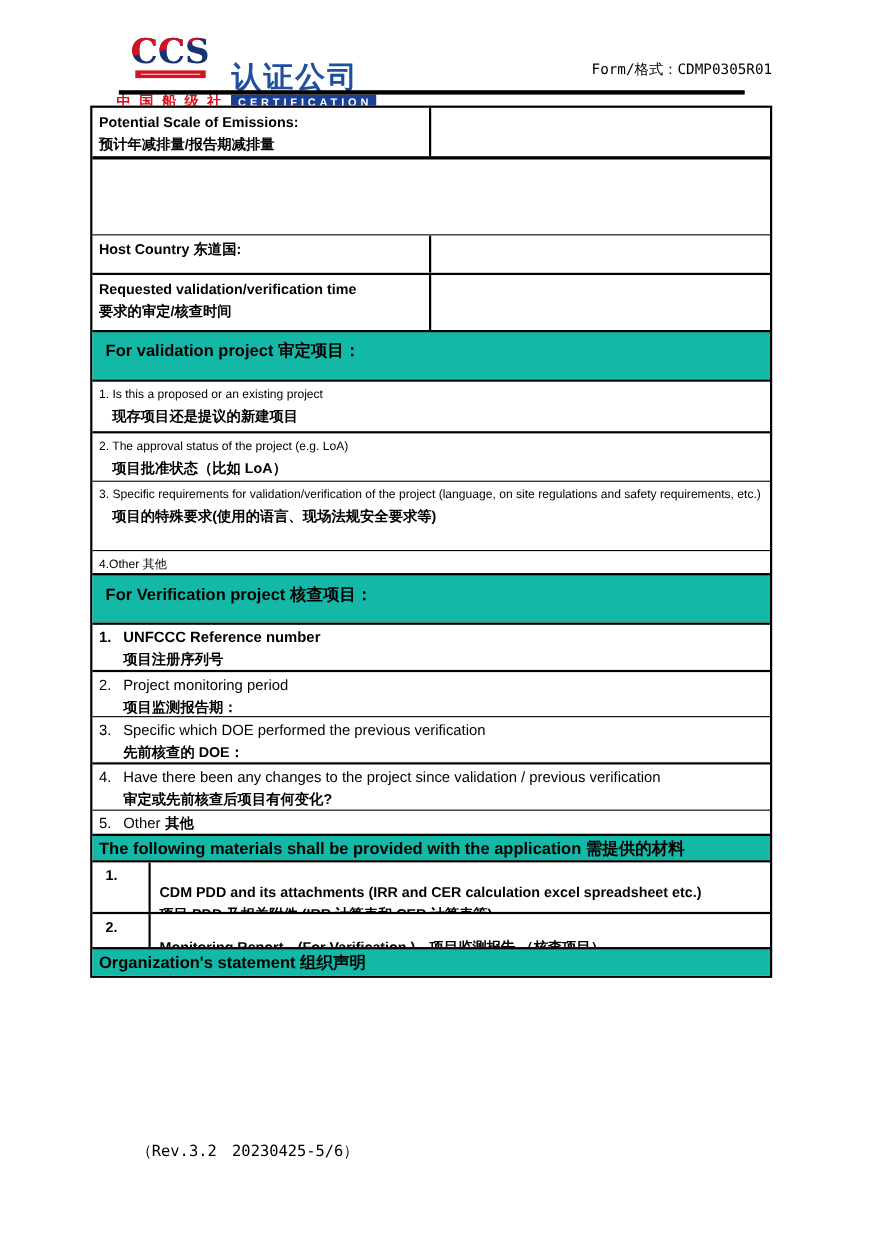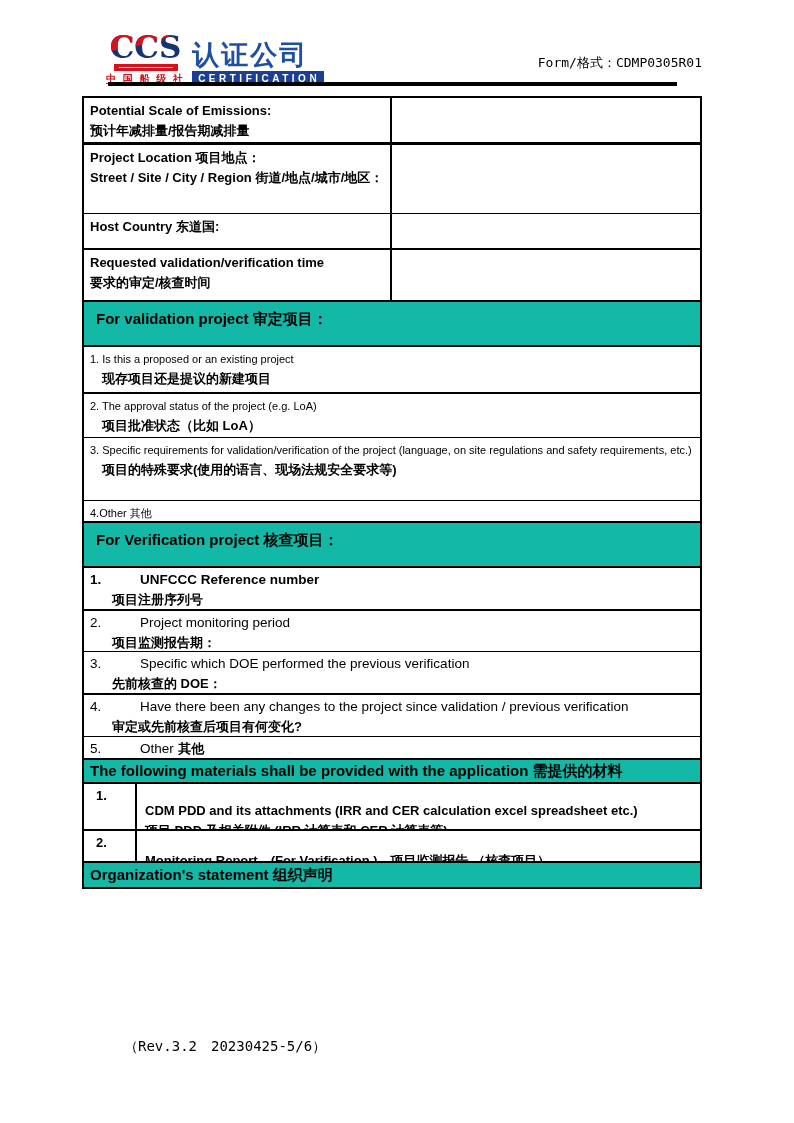--- a/index.html
+++ b/index.html
@@ -10,21 +10,21 @@
   .page{position:absolute;inset:0;}
 
   
   .logo{position:absolute;left:106px;top:32px;display:flex;align-items:flex-end;gap:7px;}
   .logo-left{display:flex;flex-direction:column;align-items:center;}
   .ccs-wrap{position:relative;line-height:1;}
   .ccs{font-family:"DejaVu Serif","Liberation Serif",serif;font-weight:bold;font-size:31px;letter-spacing:0px;color:#16346f;line-height:1;}
   .ccs.red-clip{position:absolute;left:0;top:0;color:#d5121e;clip-path:polygon(0 0,100% 0,55% 38%,0 62%);}
   .soc-bar{margin-top:1px;width:64px;height:7px;background:#d5121e;display:flex;align-items:center;justify-content:center;}
   .soc-bar i{display:block;width:54px;height:1px;background:#ffffff;opacity:.8;}
-  .soc-cn{margin-top:1px;color:#d5121e;font-size:10px;font-weight:bold;letter-spacing:2px;white-space:nowrap;text-decoration:underline;}
+  .soc-cn{margin-top:12px;color:#d5121e;font-size:13px;font-weight:bold;letter-spacing:2px;white-space:nowrap;text-decoration:underline;}
   .logo-right{display:flex;flex-direction:column;}
   .cn-name{color:#1e4fa0;font-size:27px;font-weight:bold;line-height:1.05;letter-spacing:2px;}
   .cert-box{margin-top:2px;background:#1a3f94;color:#ffffff;font-size:10px;font-weight:bold;letter-spacing:3.5px;padding:2px 4px 2px 6px;text-align:center;white-space:nowrap;}
   .form-code{position:absolute;top:54px;right:92px;font-family:"DejaVu Sans Mono","Liberation Mono",monospace;font-size:13px;white-space:pre;}
   .header-rule{position:absolute;left:108px;top:82px;width:569px;height:4px;background:#000;}
 
   
   .tbl{position:absolute;left:82px;top:96px;width:620px;border:2px solid #000;box-sizing:border-box;background:#fff;}
   .tbl *{box-sizing:border-box;}
   .row{display:flex;width:100%;overflow:hidden;}
@@ -48,21 +48,21 @@
   .vitem{flex-direction:column;padding:2px 6px;}
   .vitem .en{font-size:11px;line-height:20px;font-weight:normal;}
   .vitem .cn{font-size:13px;line-height:20px;font-weight:bold;padding-left:12px;}
   .vh47{height:47px;} .vh45{height:45px;} .vh63{height:63px;} .vh21{height:21px;}
   .vitem.single{flex-direction:row;padding:2px 6px;}
 
   
   .witem{padding:2px 6px;}
   .witem .num{width:22px;flex:none;font-size:13.5px;line-height:20px;}
   .witem .wtext{flex:1;}
-  .witem .en{font-size:13.5px;line-height:20px;margin-left:28px;}
+  .witem .en{font-size:13.5px;line-height:20px;}
   .witem .cn{font-size:13px;line-height:20px;font-weight:bold;}
   .witem.boldrow .num,.witem.boldrow .en{font-weight:bold;}
   .wh43{height:43px;} .wh42{height:42px;} .wh22{height:22px;}
   .inlinecn .cn{display:inline;margin-top:16px;} .inlinecn .en{display:inline;}
 
   
   .mat .mnum{width:53px;border-right:2px solid #000;padding:4px 0 0 12px;font-size:13px;font-weight:bold;}
   .mat .mtext{flex:1;padding:17px 8px;}
   .mat .mtext div{font-size:13px;font-weight:bold;line-height:20px;}
   .mh47{height:47px;} .mh32{height:32px;}
@@ -99,24 +99,20 @@
 
     <div class="row info h44">
       <div class="cell label">
         <div class="ln">Potential Scale of Emissions:</div>
         <div class="ln">预计年减排量/报告期减排量</div>
       </div>
       <div class="cell value"></div>
     </div>
 
     <div class="row info h71 bt3">
-      <div class="cell label">
-        <div class="ln">Project Location 项目地点：</div>
-        <div class="ln">Street / Site / City / Region 街道/地点/城市/地区：</div>
-      </div>
       <div class="cell value"></div>
     </div>
 
     <div class="row info h35 bt1">
       <div class="cell label">
         <div class="ln">Host Country 东道国:</div>
       </div>
       <div class="cell value"></div>
     </div>
 

